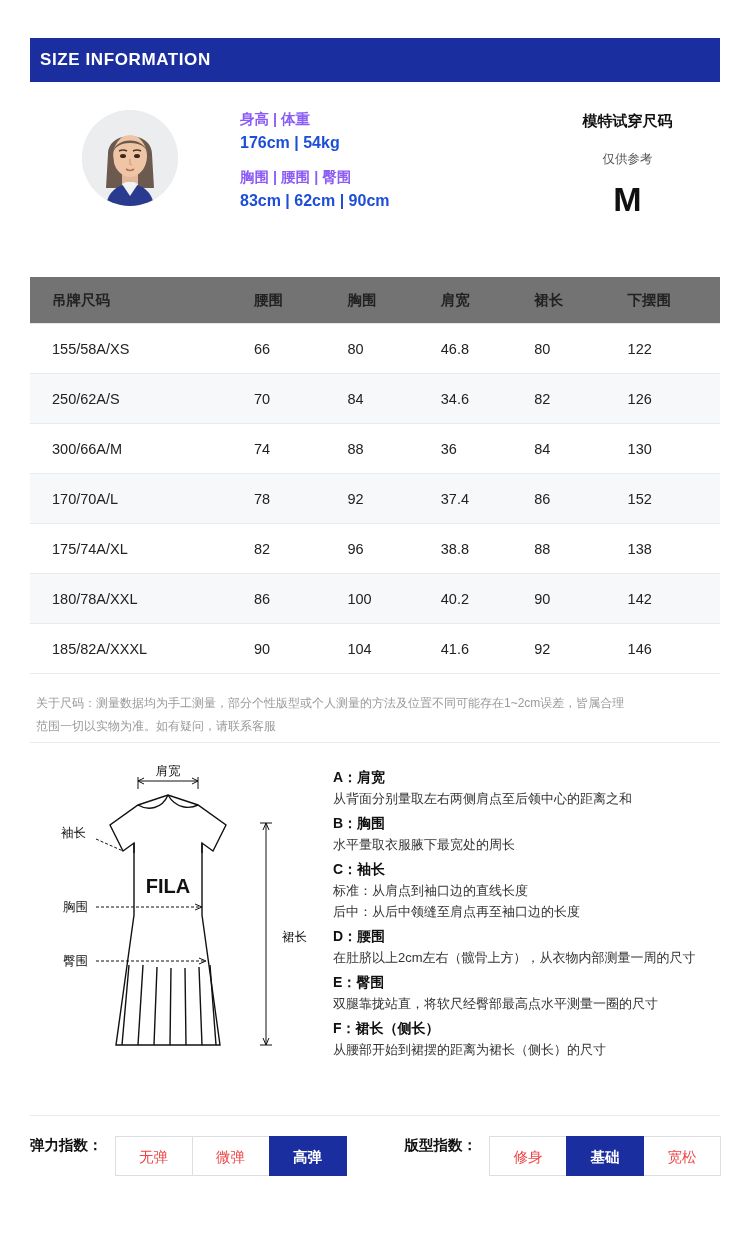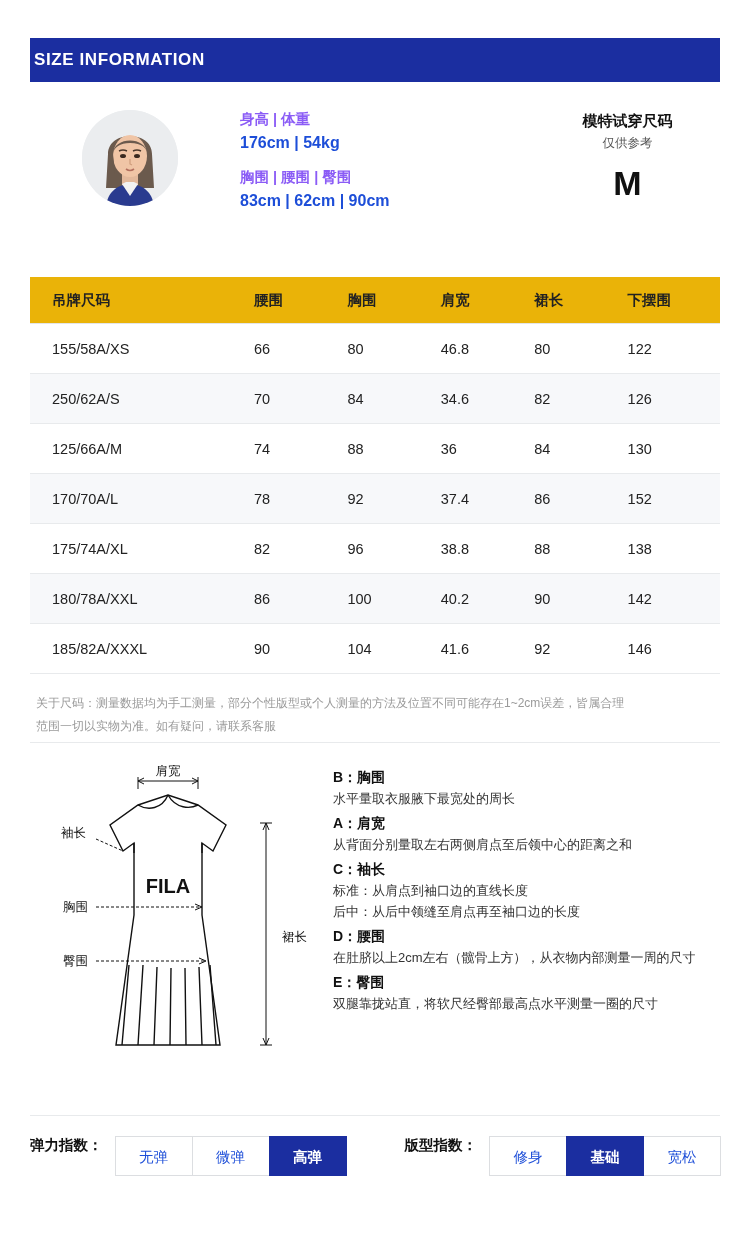--- a/index.html
+++ b/index.html
@@ -21,21 +21,21 @@
     padding: 0 30px;
   }
 
   
   .header-bar {
     margin-top: 38px;
     height: 44px;
     background: #1b2ea0;
     display: flex;
     align-items: center;
-    padding-left: 4px;
+    padding-left: 10px;
     box-sizing: border-box;
   }
   .header-bar .title {
     color: #ffffff;
     font-size: 17px;
     font-weight: bold;
     letter-spacing: 0.6px;
   }
 
   
@@ -82,21 +82,21 @@
 
   .model-right {
     width: 185px;
     text-align: center;
     padding-top: 8px;
   }
   .model-right .mr-title {
     font-size: 15px;
     font-weight: bold;
     color: #111;
-    margin-bottom: 4px;
+    margin-bottom: 20px;
   }
   .model-right .mr-sub {
     font-size: 12.5px;
     color: #555;
     margin-bottom: 14px;
   }
   .model-right .mr-size {
     font-size: 34px;
     font-weight: bold;
     color: #111;
@@ -112,21 +112,21 @@
   table.size-table th,
   table.size-table td {
     text-align: left;
     font-size: 14.5px;
     color: #222;
     height: 47px;
     vertical-align: middle;
     font-weight: normal;
   }
   table.size-table thead th {
-    background: #eab308;
+    background: #737373;
     font-weight: bold;
     font-size: 14.5px;
     height: 44px;
     border-bottom: 1px solid #e3e5e8;
   }
   table.size-table thead th:first-child,
   table.size-table tbody td:first-child {
     text-align: left;
     padding-left: 22px;
     width: 200px;
@@ -193,21 +193,21 @@
     font-weight: bold;
     color: #111;
     margin-right: 12px;
   }
   .idx-opt {
     min-width: 78px;
     height: 40px;
     line-height: 40px;
     text-align: center;
     font-size: 14.5px;
-    color: #1d4ed8;
+    color: #ef4444;
     border: 1px solid #dcdee1;
     margin-right: -1px;
     box-sizing: border-box;
     background: #fff;
     padding: 0 10px;
   }
   .idx-opt.active {
     background: #1b2ea0;
     border-color: #1b2ea0;
     color: #fff;
@@ -296,21 +296,21 @@
       </tr>
       <tr class="alt">
         <td>250/62A/S</td>
         <td>70</td>
         <td>84</td>
         <td>34.6</td>
         <td>82</td>
         <td>126</td>
       </tr>
       <tr>
-        <td>125/66A/M</td>
+        <td>300/66A/M</td>
         <td>74</td>
         <td>88</td>
         <td>36</td>
         <td>84</td>
         <td>130</td>
       </tr>
       <tr class="alt">
         <td>170/70A/L</td>
         <td>78</td>
         <td>92</td>
@@ -396,39 +396,43 @@
           <path d="M236 58 L236 280"></path>
           <path d="M230 58 L242 58 M230 280 L242 280"></path>
           <path d="M236 58 l-3 7 M236 58 l3 7 M236 280 l-3 -7 M236 280 l3 -7" fill="none"></path>
         </g>
         <text x="252" y="176" font-size="12.5" fill="#111" font-family="'Liberation Sans', sans-serif">裙长</text>
       </svg>
     </div>
 
     <div class="guide-text">
       <div class="guide-item">
+        <div class="guide-key">A：肩宽</div>
+        <div class="guide-desc">从背面分别量取左右两侧肩点至后领中心的距离之和</div>
+      </div>
+      <div class="guide-item">
         <div class="guide-key">B：胸围</div>
         <div class="guide-desc">水平量取衣服腋下最宽处的周长</div>
-      </div>
-      <div class="guide-item">
-        <div class="guide-key">A：肩宽</div>
-        <div class="guide-desc">从背面分别量取左右两侧肩点至后领中心的距离之和</div>
       </div>
       <div class="guide-item">
         <div class="guide-key">C：袖长</div>
         <div class="guide-desc tight">标准：从肩点到袖口边的直线长度</div>
         <div class="guide-desc">后中：从后中领缝至肩点再至袖口边的长度</div>
       </div>
       <div class="guide-item">
         <div class="guide-key">D：腰围</div>
         <div class="guide-desc">在肚脐以上2cm左右（髋骨上方），从衣物内部测量一周的尺寸</div>
       </div>
       <div class="guide-item">
         <div class="guide-key">E：臀围</div>
         <div class="guide-desc">双腿靠拢站直，将软尺经臀部最高点水平测量一圈的尺寸</div>
+      </div>
+      <div class="guide-item">
+        <div class="guide-key">F：裙长（侧长）</div>
+        <div class="guide-desc">从腰部开始到裙摆的距离为裙长（侧长）的尺寸</div>
       </div>
     </div>
   </div>
 
   <div class="bottom">
     <div class="idx-group">
       <div class="idx-label">弹力指数：</div>
       <div class="idx-opt">无弹</div>
       <div class="idx-opt">微弹</div>
       <div class="idx-opt active">高弹</div>

